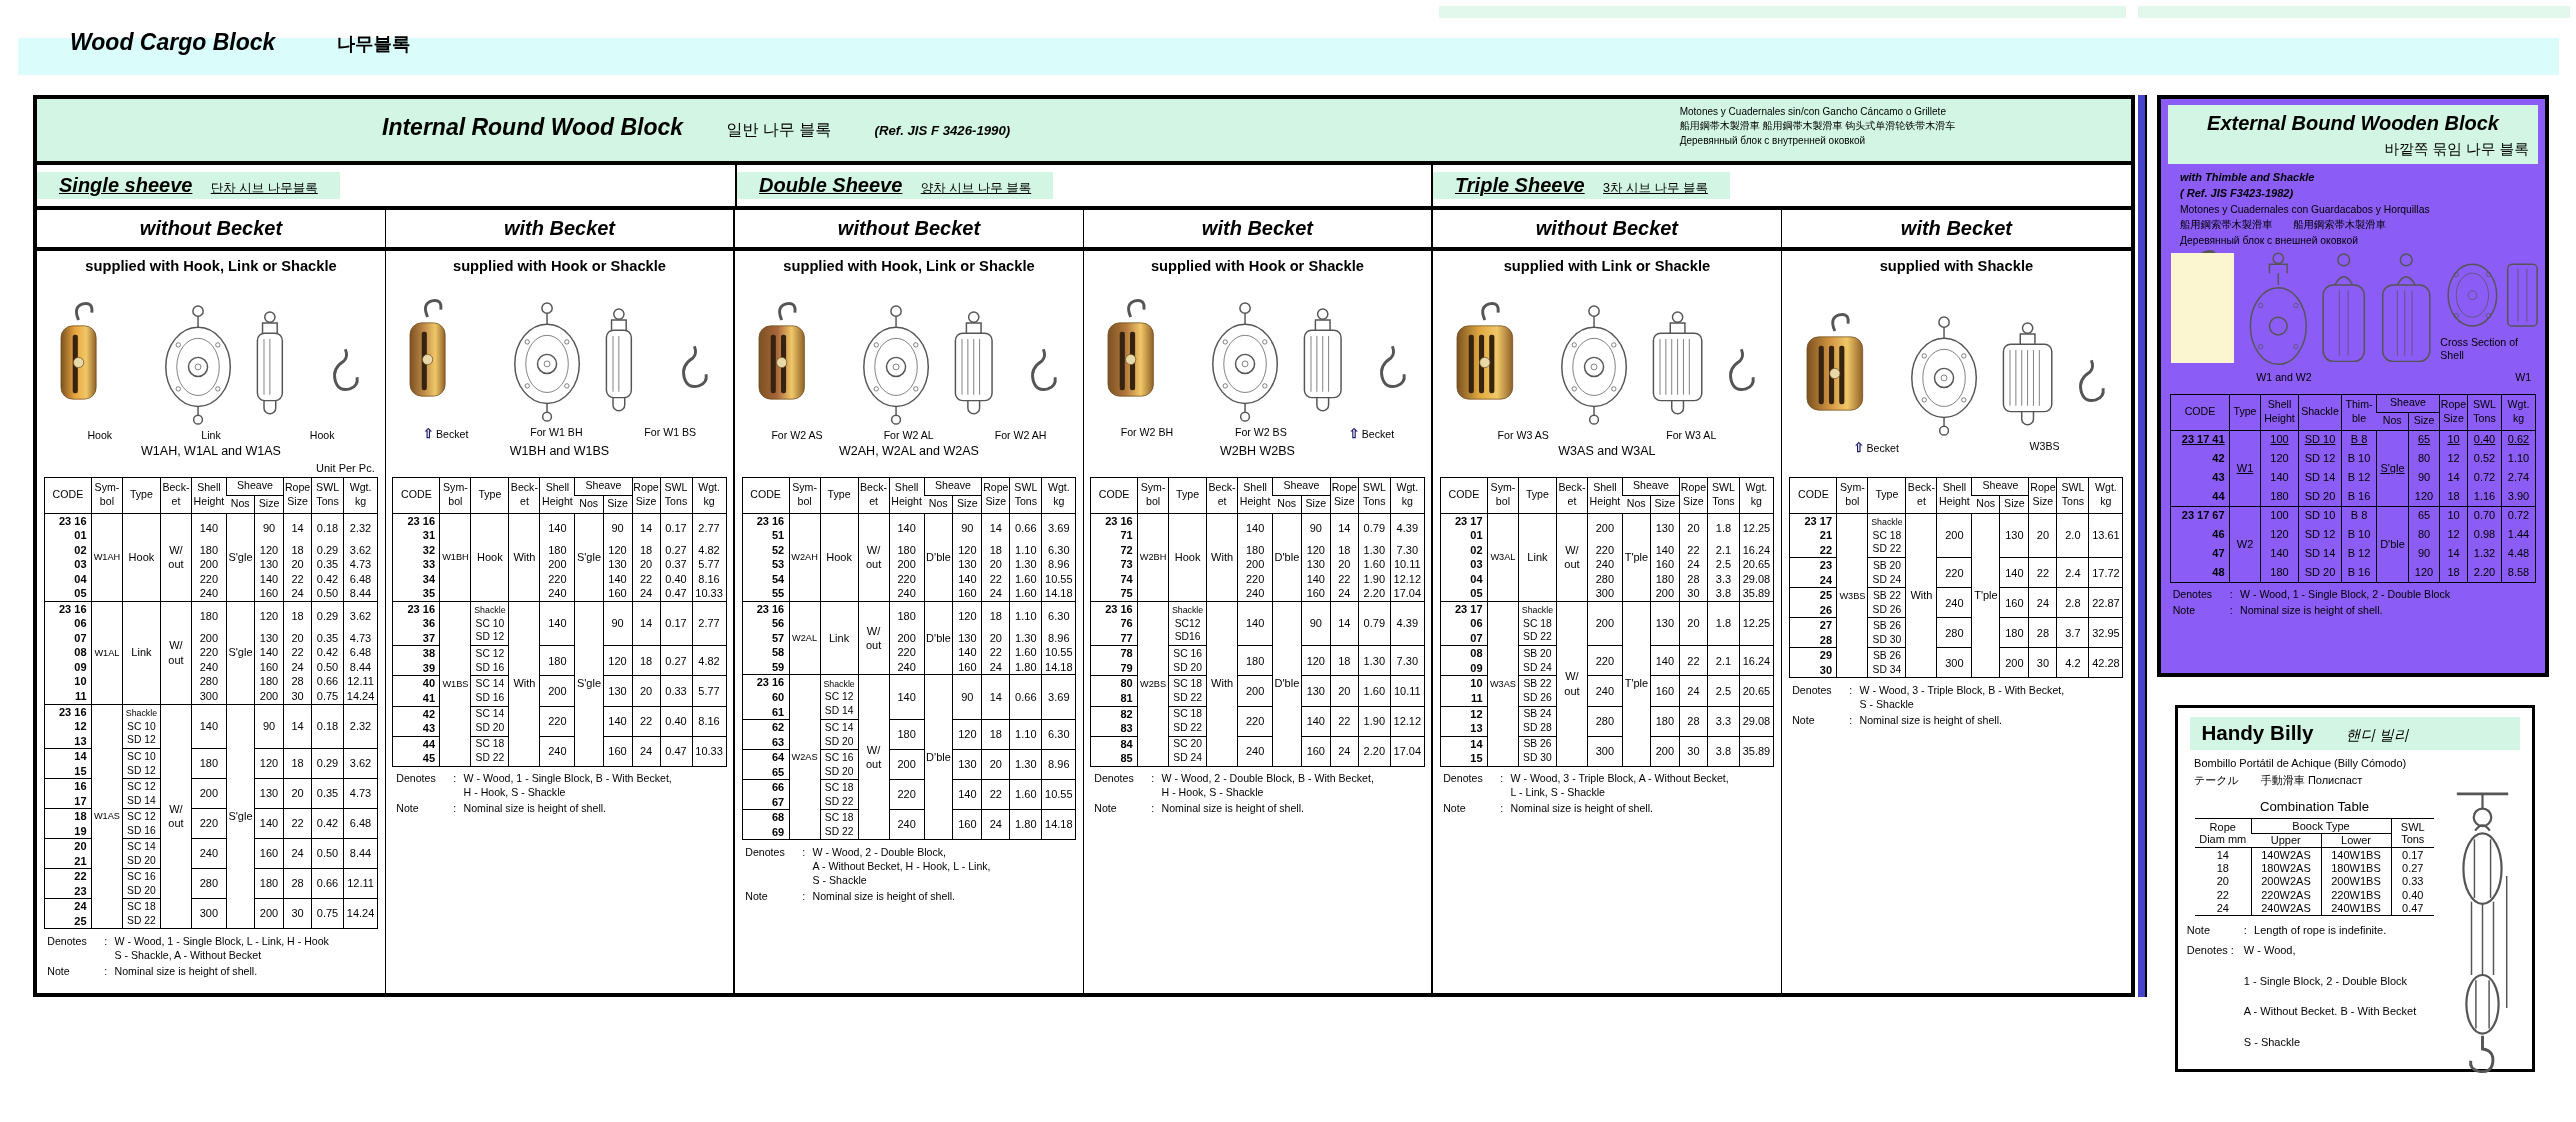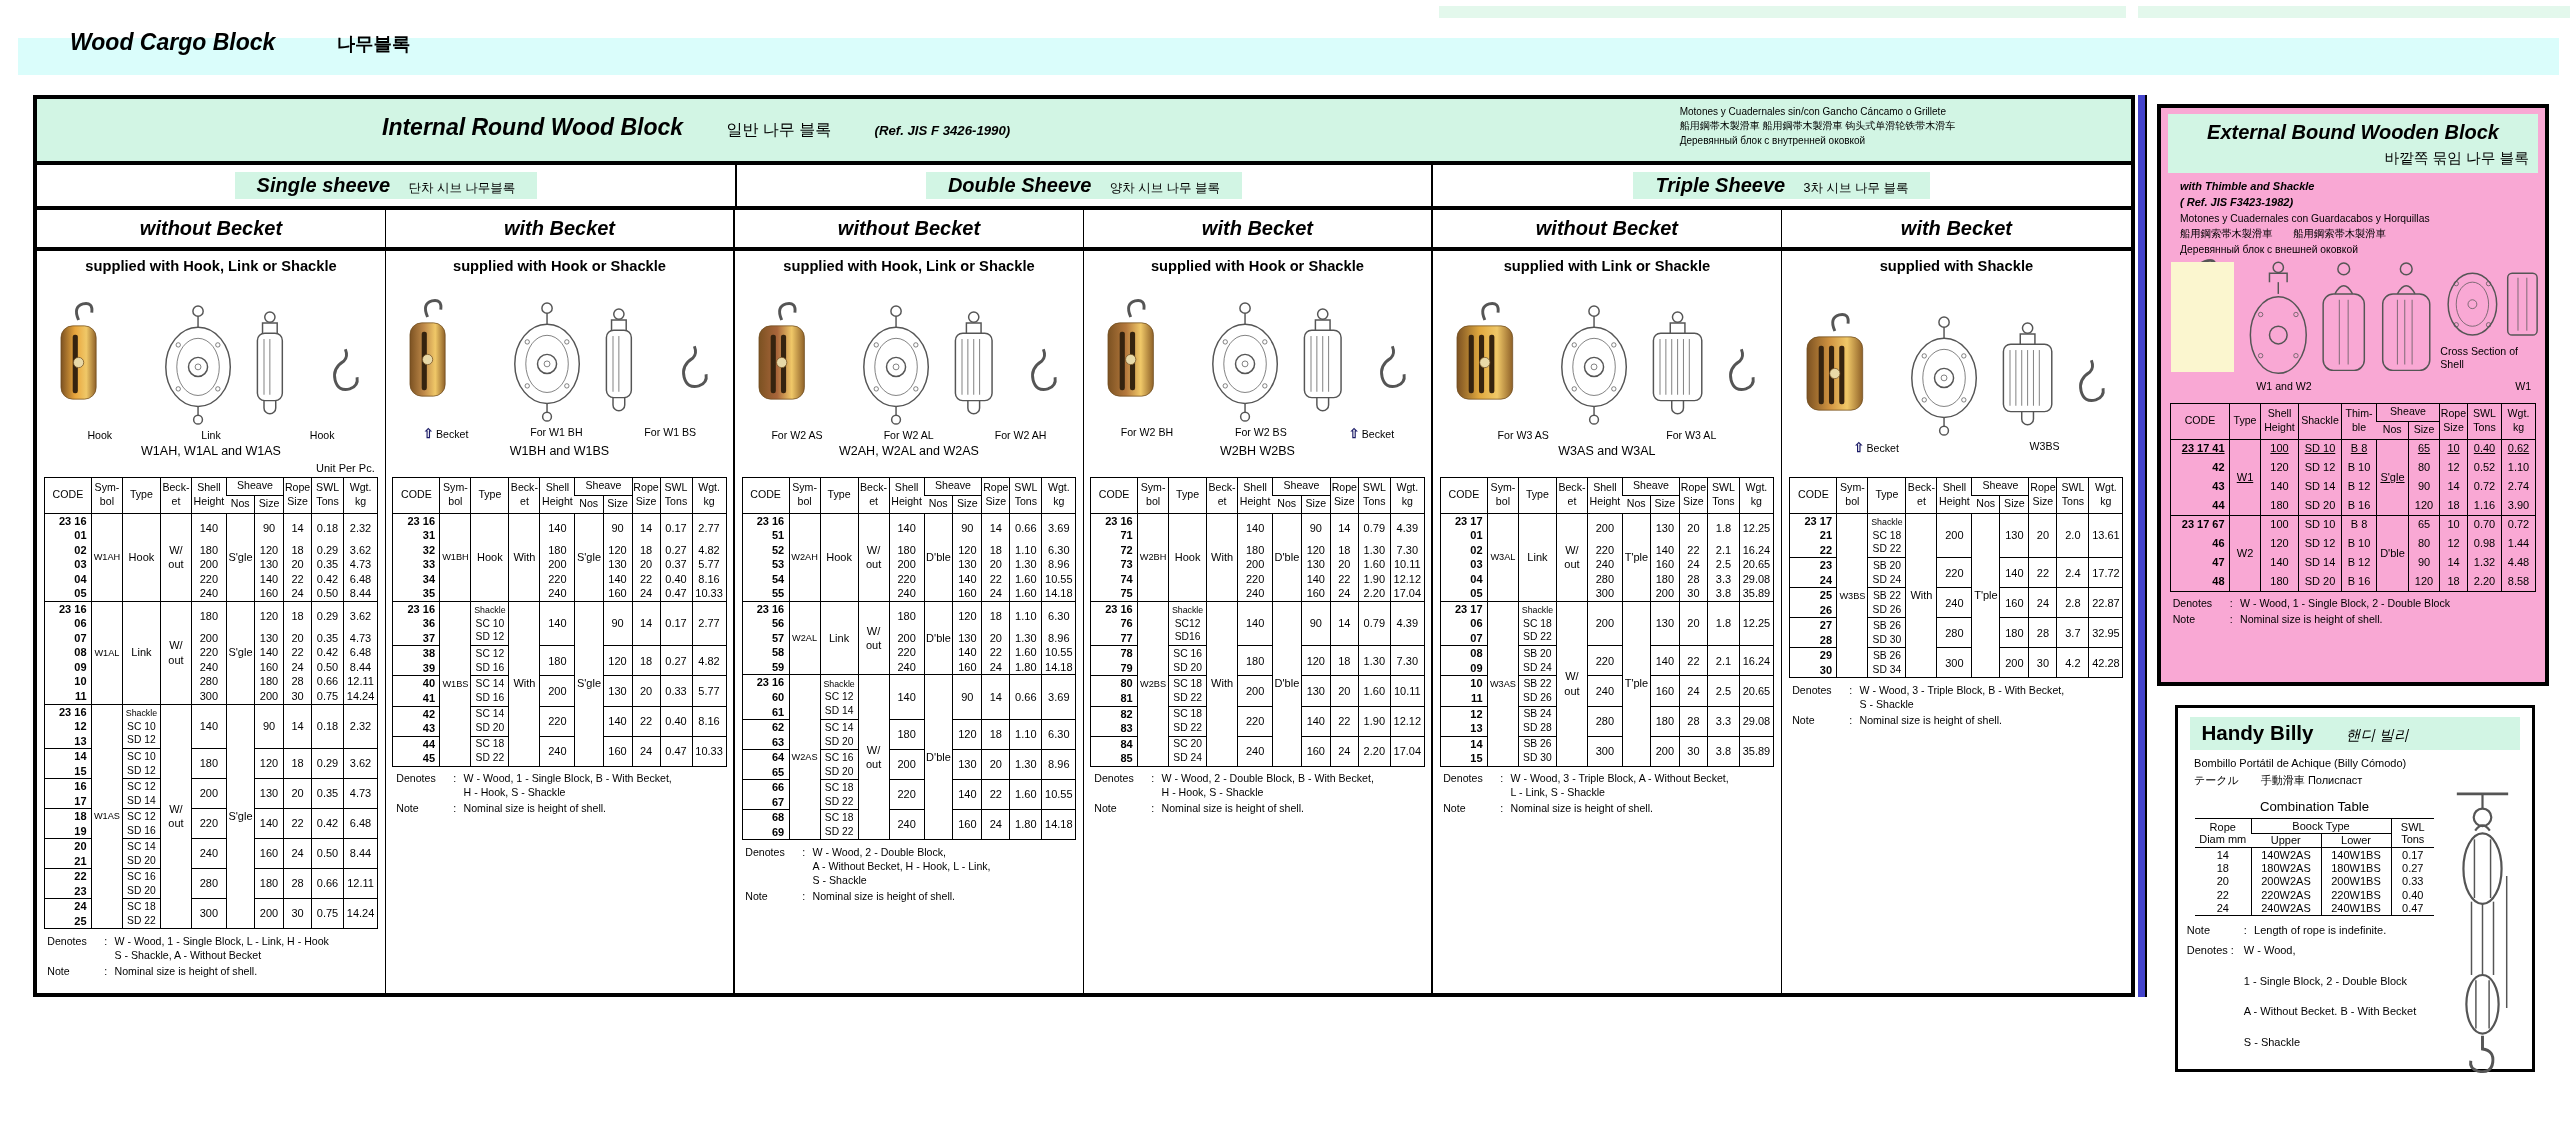--- a/index.html
+++ b/index.html
@@ -15,21 +15,21 @@
   
   #mainbox{left:33px;top:95px;width:2102px;height:902px;border:4.4px solid #000;
            box-sizing:border-box;display:flex;flex-direction:column;background:#fff;}
   .hdr-band{height:62px;background:#d2f5e4;border-bottom:4.4px solid #000;position:relative;flex:none;}
   .hdr-center{position:absolute;left:345px;top:14.7px;white-space:nowrap;}
   .hdr-center .t1{font-size:23px;font-weight:700;font-style:italic;}
   .hdr-center .kr{margin-left:40px;font-size:16px;}
   .hdr-center .ref{margin-left:40px;font-size:13.2px;font-weight:700;font-style:italic;}
   .hdr-multi{position:absolute;right:10.3px;top:5.9px;font-size:10px;line-height:1.45;text-align:left;width:441px;}
   .sec-row{height:41px;display:flex;border-bottom:4.4px solid #000;flex:none;}
-  .sec-cell{width:33.333%;display:flex;align-items:center;justify-content:center;box-sizing:border-box;}
+  .sec-cell{width:33.333%;display:flex;align-items:center;justify-content:flex-start;box-sizing:border-box;text-decoration:underline;}
   .sec-cell.mid{border-left:2.9px solid #000;border-right:2.9px solid #000;}
   .sec-chip{background:#d2f5e4;padding:2.2px 22px;white-space:nowrap;}
   .sec-chip .t{font-size:20px;font-weight:700;font-style:italic;}
   .sec-chip .kr{font-size:12.5px;margin-left:18.4px;}
   .colhdr-row{height:37px;display:flex;border-bottom:4.4px solid #000;flex:none;}
   .colhdr{width:16.666%;display:flex;align-items:center;justify-content:center;
           font-size:20px;font-weight:700;font-style:italic;box-sizing:border-box;border-right:1.5px solid #000;}
   .colhdr:nth-child(2),.colhdr:nth-child(4){border-right:2.9px solid #000;}
   .colhdr:last-child{border-right:none;}
   #panels{flex:1;display:flex;}
@@ -56,21 +56,21 @@
   .blk td.sym{font-size:9.2px;}
   .blk td.tleft{font-size:10.3px;}
   .blk .pre{font-size:8.8px;}
   .notes{font-size:10.6px;line-height:1.35;margin:1.5px 1.5px 0 4.4px;}
   .nrow{display:flex;margin-bottom:1.5px;}
   .nlab{width:57px;flex:none;}
   .ncol{width:10.3px;flex:none;}
   .ntxt{flex:1;}
   
   #bluebar{left:2138px;top:95px;width:8.8px;height:902px;background:#4444cc;border-right:2.2px solid #000;box-sizing:border-box;}
-  #extbox{left:2157px;top:104px;width:392px;height:582px;border:4.4px solid #000;box-sizing:border-box;background:#f9a8d4;padding:4.4px 7.3px;}
+  #extbox{left:2157px;top:95px;width:392px;height:582px;border:4.4px solid #000;box-sizing:border-box;background:#8b5cf6;padding:4.4px 7.3px;}
   .ext-hdr{background:#d2f5e4;padding:7.3px 8.8px 5.9px;margin:1.5px 0 4.4px;}
   .ext-hdr .t{font-size:20px;font-weight:700;font-style:italic;display:block;text-align:center;}
   .ext-hdr .kr{display:block;text-align:right;font-size:14.7px;margin-top:4.4px;}
   .ext-sub{margin-left:11.7px;font-size:10.3px;line-height:1.5;}
   .ext-sub .b{font-weight:700;font-style:italic;font-size:11px;}
   .ext-fig{height:141px;position:relative;}
   .ext-fig .photo-bg{position:absolute;left:2.9px;top:4.4px;width:63px;height:110px;background:#fbf6cf;}
   .ext-lbl{position:absolute;font-size:10.6px;}
   #handybox{left:2175px;top:705px;width:360px;height:367px;border:3.7px solid #000;box-sizing:border-box;background:#fff;padding:5.9px 8.8px;position:absolute;}
   .hb-title{background:#d2f5e4;padding:4.4px 11.7px;margin:2.9px 2.9px 5.9px;}

